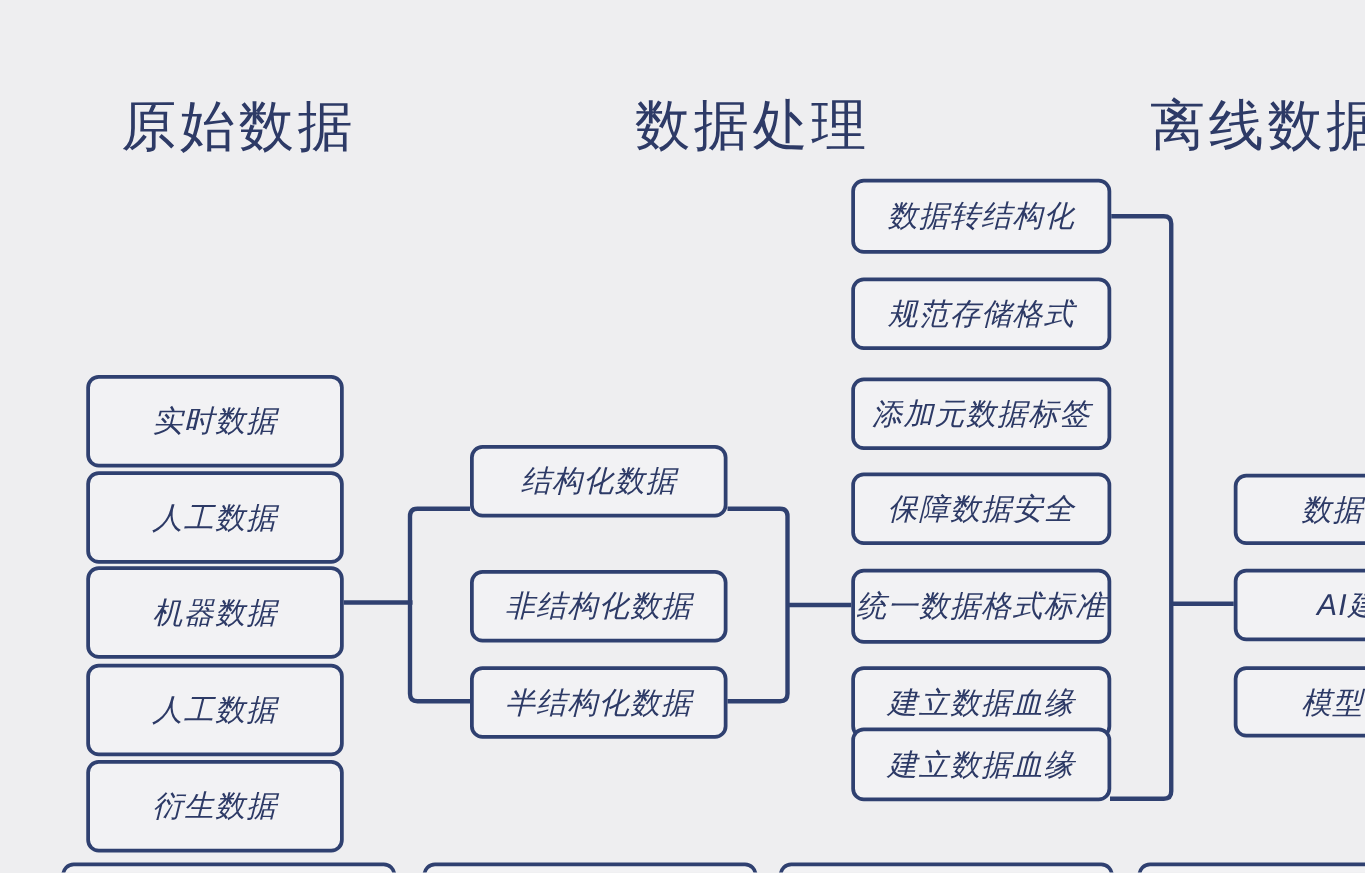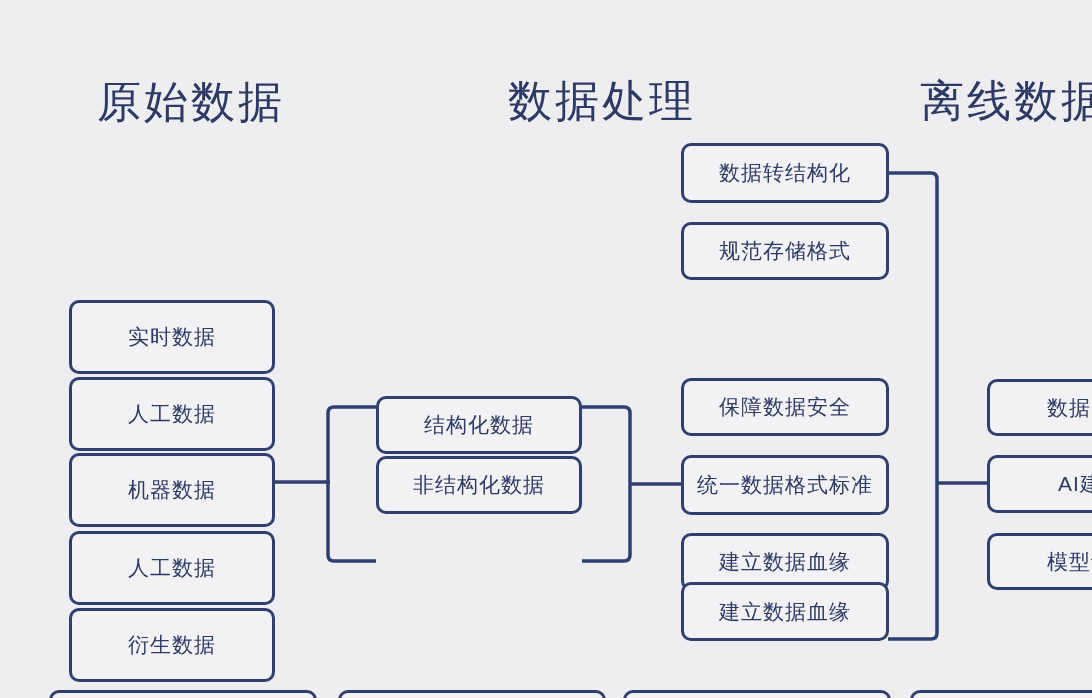--- a/index.html
+++ b/index.html
@@ -27,31 +27,32 @@
   }
   .node{
     position:absolute;
     border:3px solid var(--accent);
     border-radius:10px;
     background:var(--fill);
     box-sizing:border-box;
     display:flex;
     align-items:center;
     justify-content:center;
-    font-size:21px;
+    font-size:24px;
     letter-spacing:1px;
     color:var(--text);
     white-space:nowrap;
+    font-style:italic;
   }
   
   .c1{left:69px;width:206px;height:74px;}
   .c1.r0{top:300px}.c1.r1{top:377px}.c1.r2{top:453px}.c1.r3{top:531px}.c1.r4{top:608px}
   
   .c2{left:376px;width:206px;height:58px;}
-  .c2.r0{top:396px}.c2.r1{top:456px}.c2.r2{top:533px}
+  .c2.r0{top:356px}.c2.r1{top:456px}.c2.r2{top:533px}
   
   .c3{left:681px;width:208px;height:58px;}
   .c3.r0{top:143px;height:60px}.c3.r1{top:222px}.c3.r2{top:302px}.c3.r3{top:378px}
   .c3.r4{top:455px;height:60px}.c3.r5{top:533px}.c3.r6{top:582px;height:59px}
   
   .c4{left:987px;width:208px;height:57px;}
   .c4.r0{top:379px}.c4.r1{top:455px;height:58px}.c4.r2{top:533px}
   
   .b{top:690px;height:26px;border-radius:10px;}
   .b.k0{left:49px;width:268px}.b.k1{left:338px;width:268px}
@@ -81,23 +82,25 @@
   </svg>
 
   <div class="node c1 r0">实时数据</div>
   <div class="node c1 r1">人工数据</div>
   <div class="node c1 r2">机器数据</div>
   <div class="node c1 r3">人工数据</div>
   <div class="node c1 r4">衍生数据</div>
 
   <div class="node c2 r0">结构化数据</div>
   <div class="node c2 r1">非结构化数据</div>
+  <div class="node c2 r2">半结构化数据</div>
 
   <div class="node c3 r0">数据转结构化</div>
   <div class="node c3 r1">规范存储格式</div>
+  <div class="node c3 r2">添加元数据标签</div>
   <div class="node c3 r3">保障数据安全</div>
   <div class="node c3 r4">统一数据格式标准</div>
   <div class="node c3 r5">建立数据血缘</div>
   <div class="node c3 r6">建立数据血缘</div>
 
   <div class="node c4 r0">数据分析</div>
   <div class="node c4 r1">AI建模</div>
   <div class="node c4 r2">模型训练</div>
 
   <div class="node b k0"></div>

